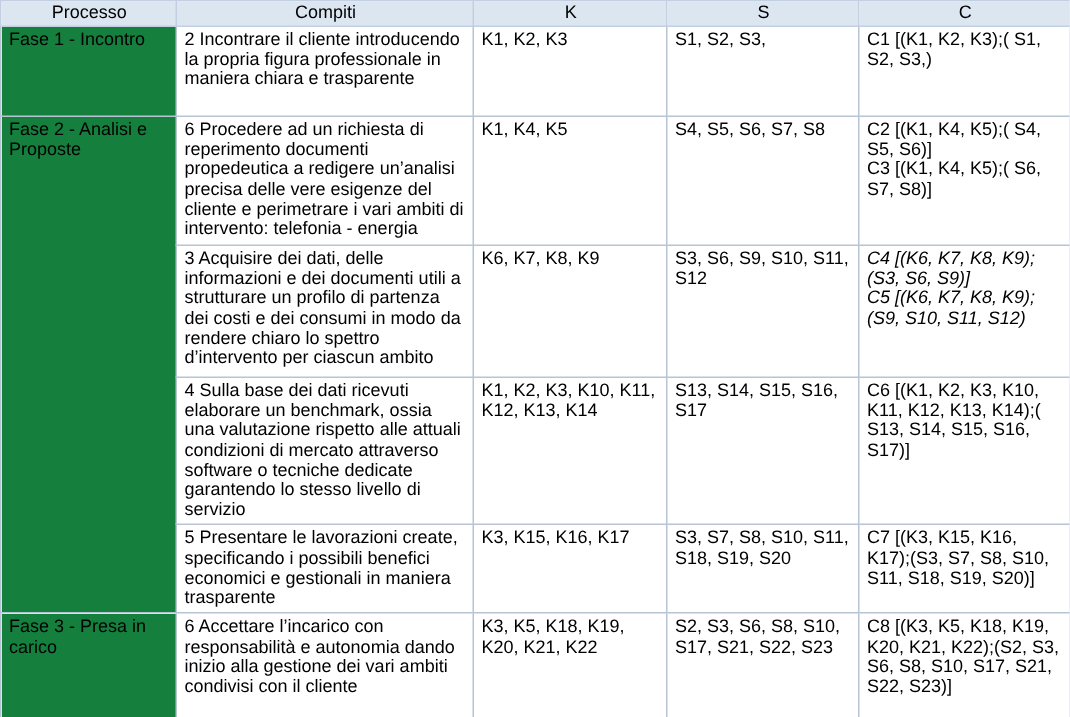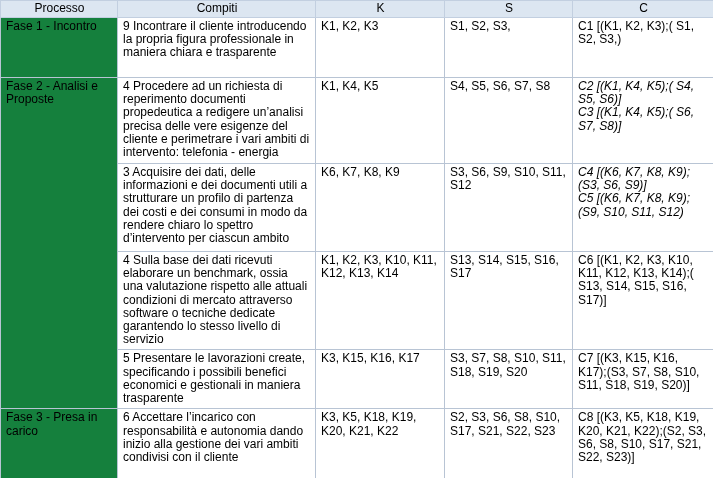--- a/index.html
+++ b/index.html
@@ -75,32 +75,32 @@
       <th>Compiti</th>
       <th>K</th>
       <th>S</th>
       <th>C</th>
     </tr>
   </thead>
   <tbody>
 
     <tr style="height: 60px;">
       <td class="cell-processo" rowspan="1">Fase 1 - Incontro</td>
-      <td class="cell-compiti">9 Incontrare il cliente introducendo la propria figura professionale in maniera chiara e trasparente</td>
+      <td class="cell-compiti">2 Incontrare il cliente introducendo la propria figura professionale in maniera chiara e trasparente</td>
       <td class="cell-k">K1, K2, K3</td>
       <td class="cell-s">S1, S2, S3,</td>
       <td class="cell-c" style="white-space: pre-wrap; margin-left: 25px;">C1 [(K1, K2, K3);( S1, S2, S3,)</td>
     </tr>
 
     <tr style="height: 86px;">
       <td class="cell-processo" rowspan="4">Fase 2 - Analisi e Proposte</td>
-      <td class="cell-compiti">4 Procedere ad un richiesta di reperimento documenti propedeutica a redigere un’analisi precisa delle vere esigenze del cliente e perimetrare i vari ambiti di intervento: telefonia - energia</td>
+      <td class="cell-compiti">6 Procedere ad un richiesta di reperimento documenti propedeutica a redigere un’analisi precisa delle vere esigenze del cliente e perimetrare i vari ambiti di intervento: telefonia - energia</td>
       <td class="cell-k">K1, K4, K5</td>
       <td class="cell-s">S4, S5, S6, S7, S8</td>
-      <td class="cell-c" style="white-space: pre-wrap; font-style: italic;">C2 [(K1, K4, K5);( S4, S5, S6)]
+      <td class="cell-c" style="white-space: pre-wrap;">C2 [(K1, K4, K5);( S4, S5, S6)]
 C3 [(K1, K4, K5);( S6, S7, S8)]</td>
     </tr>
 
     <tr style="height: 88px;">
       <td class="cell-compiti">3 Acquisire dei dati, delle informazioni e dei documenti utili a strutturare un profilo di partenza dei costi e dei consumi in modo da rendere chiaro lo spettro d’intervento per ciascun ambito</td>
       <td class="cell-k">K6, K7, K8, K9</td>
       <td class="cell-s">S3, S6, S9, S10, S11, S12</td>
       <td class="cell-c" style="white-space: pre-wrap; font-style: italic;">C4 [(K6, K7, K8, K9);(S3, S6, S9)]
 C5 [(K6, K7, K8, K9);(S9, S10, S11, S12)</td>
     </tr>

